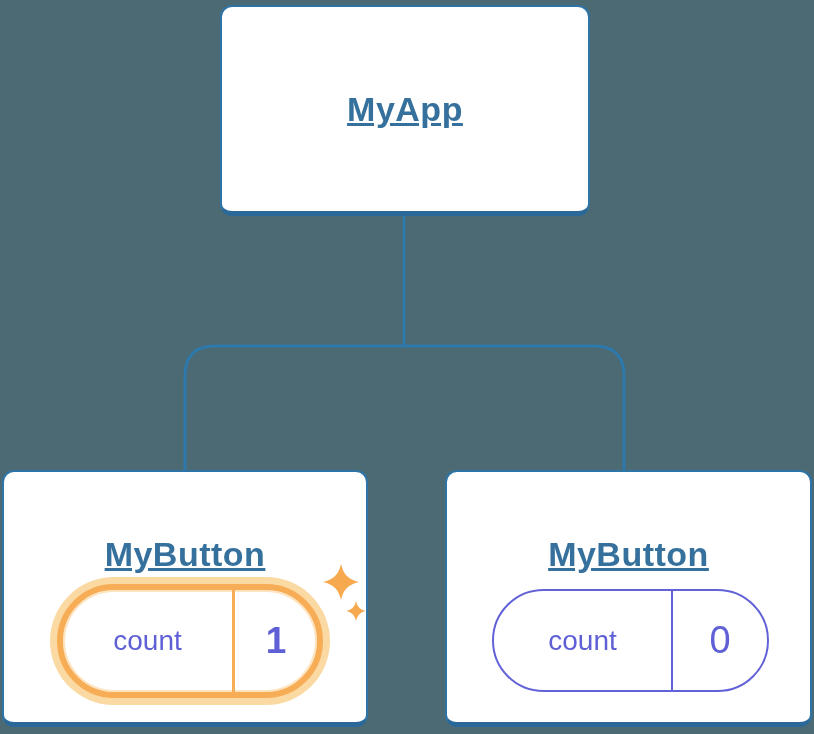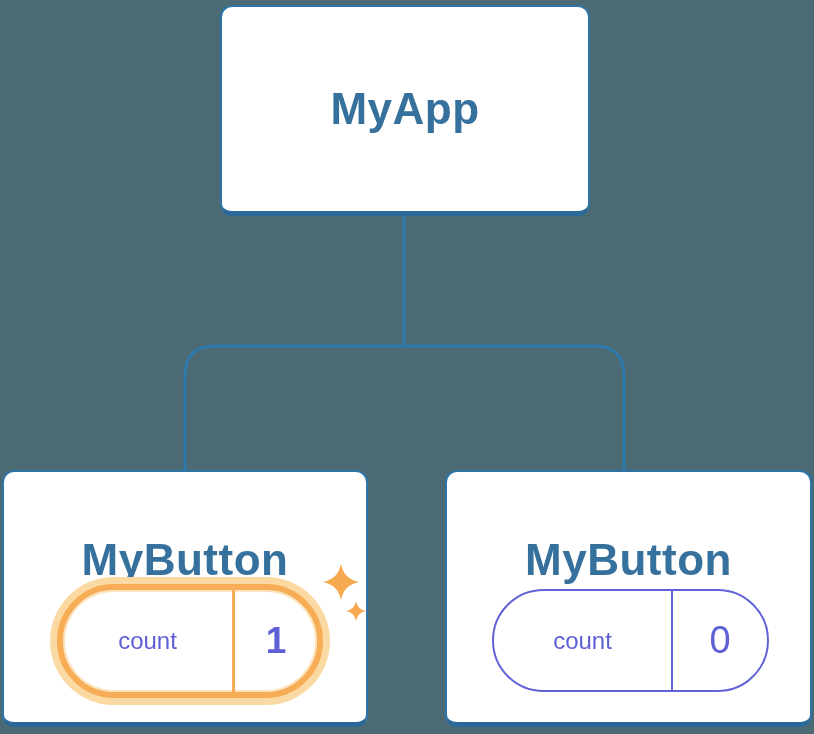--- a/index.html
+++ b/index.html
@@ -44,24 +44,25 @@
   }
   .card-root {
     left: 220px; top: 5px;
     width: 370px; height: 211px;
     display: flex; align-items: center; justify-content: center;
   }
   .card-child-left  { left: 2px;   top: 470px; width: 366px; height: 257px; }
   .card-child-right { left: 445px; top: 470px; width: 367px; height: 257px; }
 
   .node-title {
-    font-size: 44px;
+    font-size: 34px;
     font-weight: 600;
     letter-spacing: 0.5px;
     color: var(--title_text);
+    text-decoration: underline;
   }
   .child-title {
     position: absolute;
     left: 0; top: 63px;
     width: 100%;
     text-align: center;
   }
 
   .state-pill {
     position: absolute;
@@ -83,21 +84,21 @@
     border: 2px solid var(--state_border);
     border-radius: 54px;
   }
 
   .state-key, .state-value {
     display: flex;
     align-items: center;
     justify-content: center;
     color: var(--state_text);
   }
-  .state-key { font-size: 24px; }
+  .state-key { font-size: 28px; }
   .highlighted .state-key { flex: 0 0 169px; }
   .plain .state-key { flex: 0 0 177px; }
   .state-value { flex: 1; }
   .highlighted .state-value { font-size: 37px; font-weight: 700; }
   .plain .state-value { font-size: 38px; font-weight: 400; }
 
   .pill-divider { flex: 0 0 auto; }
   .highlighted .pill-divider { width: 3px; background: var(--highlight_ring); }
   .plain .pill-divider { width: 2px; background: var(--state_border); }
 

